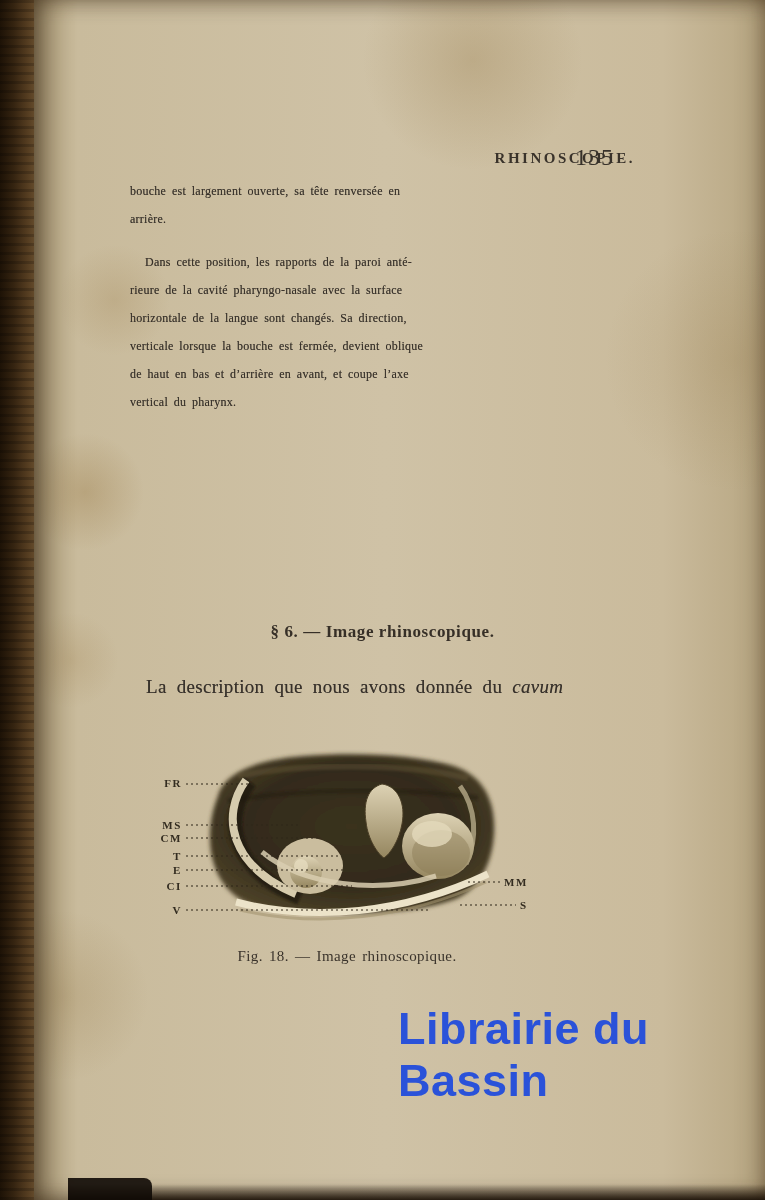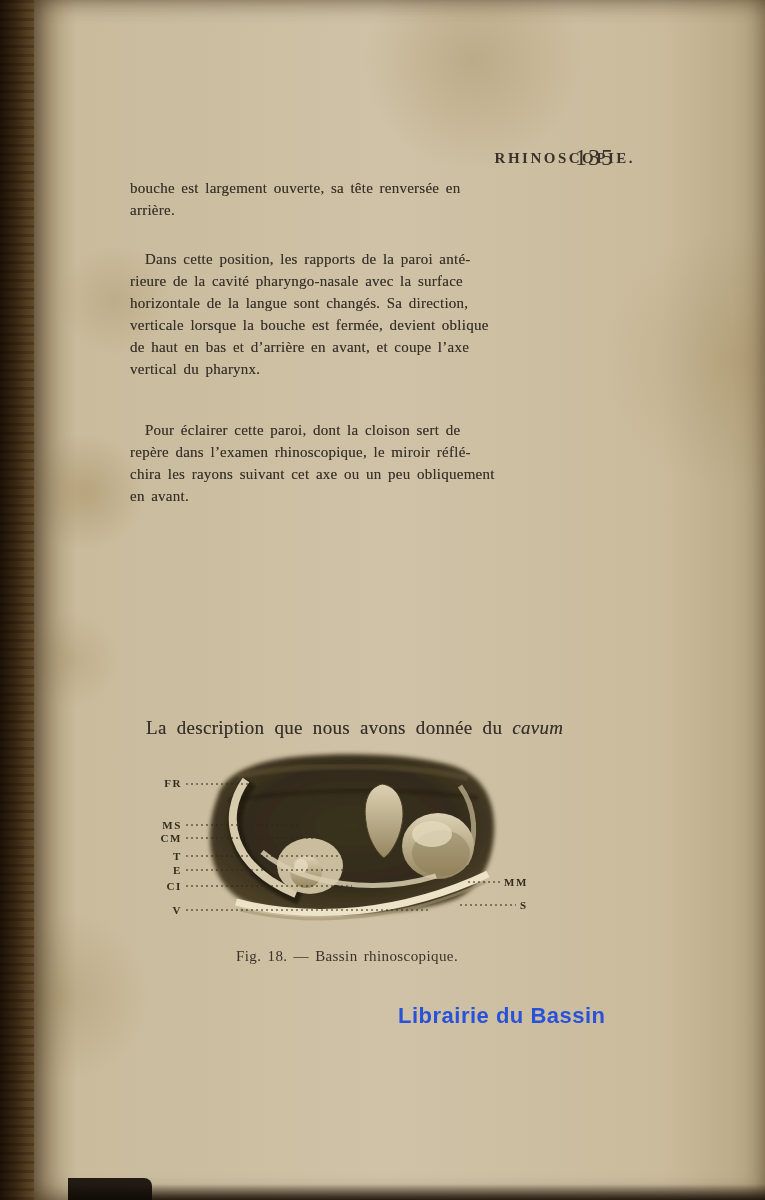--- a/index.html
+++ b/index.html
@@ -30,21 +30,21 @@
       #cdc0a3;
     box-shadow:
       inset 20px 0 28px -12px rgba(38,24,8,.6),
       inset -14px 0 24px -10px rgba(60,40,16,.38),
       inset 0 -12px 20px -8px rgba(40,24,8,.35),
       inset 0 16px 22px -14px rgba(60,40,16,.30);
   }
 
   .txt{
     position:absolute;left:96px;width:505px;
-    color:#37312a;font-size:15px;line-height:22px;
+    color:#37312a;font-size:12px;line-height:28px;
     white-space:pre-line;word-spacing:2.5px;letter-spacing:.25px;
     text-shadow:0 0 .4px rgba(55,48,40,.55);
   }
   .indent{text-indent:15px}
 
   .running-title{
     position:absolute;left:96px;top:150px;width:505px;text-align:right;
     font-size:15px;font-weight:700;letter-spacing:2.5px;color:#3a332b;
   }
   .page-number{
@@ -55,40 +55,39 @@
   .section-heading{
     position:absolute;left:96px;top:622px;width:505px;text-align:center;
     font-size:17px;font-weight:700;letter-spacing:.6px;color:#362f27;
   }
 
   .intro{
     position:absolute;left:96px;top:672px;width:520px;
     font-size:19px;line-height:30px;color:#36302a;
     word-spacing:5px;letter-spacing:.3px;text-indent:16px;
     text-shadow:0 0 .4px rgba(55,48,40,.55);
-    margin-top:41px;
   }
 
   .figure-wrap{position:absolute;left:104px;top:746px;width:410px;height:195px}
   .figure-wrap svg{display:block}
   .fig-label{
     font-family:"Liberation Serif","DejaVu Serif",serif;
     font-size:11px;font-weight:700;letter-spacing:1.6px;fill:#332c20;
   }
 
   .caption{
     position:absolute;left:76px;top:948px;width:474px;text-align:center;
     font-size:15px;color:#3a332b;letter-spacing:.4px;word-spacing:2px;
   }
   .caption b{font-weight:400}
 
   .stamp{
     position:absolute;left:364px;top:1003px;
     font-family:"Liberation Sans","DejaVu Sans",sans-serif;
-    font-size:22px;font-weight:700;letter-spacing:.5px;
+    font-size:45px;font-weight:700;letter-spacing:.5px;
     color:#2a52d9;
   }
 
   .bottom-shade{
     position:absolute;left:34px;bottom:0;width:731px;height:16px;
     background:linear-gradient(180deg, rgba(60,42,22,0) 0%, rgba(24,14,5,.88) 100%);
   }
   .bottom-notch{
     position:absolute;left:34px;bottom:0;width:84px;height:22px;
     background:#0f0a05;border-radius:0 8px 0 0;opacity:.9;
@@ -107,25 +106,22 @@
     <div class="page-number">135</div>
 
     <div class="txt" style="top:177px">bouche est largement ouverte, sa tête renversée en
 arrière.</div>
     <div class="txt indent" style="top:248px">Dans cette position, les rapports de la paroi anté-
 rieure de la cavité pharyngo-nasale avec la surface
 horizontale de la langue sont changés. Sa direction,
 verticale lorsque la bouche est fermée, devient oblique
 de haut en bas et d’arrière en avant, et coupe l’axe
 vertical du pharynx.</div>
-    <div class="txt indent" style="top:419px">Pour éclairer cette paroi, dont la cloison sert de
-repère dans l’examen rhinoscopique, le miroir réflé-
-chira les rayons suivant cet axe ou un peu obliquement
-en avant.</div>
 
+    <div class="section-heading">§ 6. — Image rhinoscopique.</div>
 
     <div class="intro"><span>La description que nous avons donnée du </span><i>cavum</i></div>
 
     <div class="figure-wrap">
       <svg viewBox="0 0 410 195" width="410" height="195">
         <defs>
           <radialGradient id="gBlob" cx="50%" cy="45%" r="68%">
             <stop offset="0%" stop-color="#3a321f"></stop>
             <stop offset="55%" stop-color="#332b1a"></stop>
             <stop offset="85%" stop-color="#4c4128"></stop>
@@ -183,20 +179,20 @@
         <text class="fig-label" x="44" y="96" text-anchor="end">CM</text>
         <text class="fig-label" x="44" y="114" text-anchor="end">T</text>
         <text class="fig-label" x="44" y="128" text-anchor="end">E</text>
         <text class="fig-label" x="44" y="144" text-anchor="end">CI</text>
         <text class="fig-label" x="44" y="168" text-anchor="end">V</text>
         <text class="fig-label" x="366" y="140">MM</text>
         <text class="fig-label" x="382" y="163">S</text>
       </svg>
     </div>
 
-    <div class="caption"><b>Fig. 18.</b><span> — Bassin rhinoscopique.</span></div>
+    <div class="caption"><b>Fig. 18.</b><span> — Image rhinoscopique.</span></div>
 
     <div class="stamp">Librairie du Bassin</div>
 
     <div class="bottom-shade"></div>
     <div class="bottom-notch"></div>
   </div>
 </div>
 
 </body></html>

